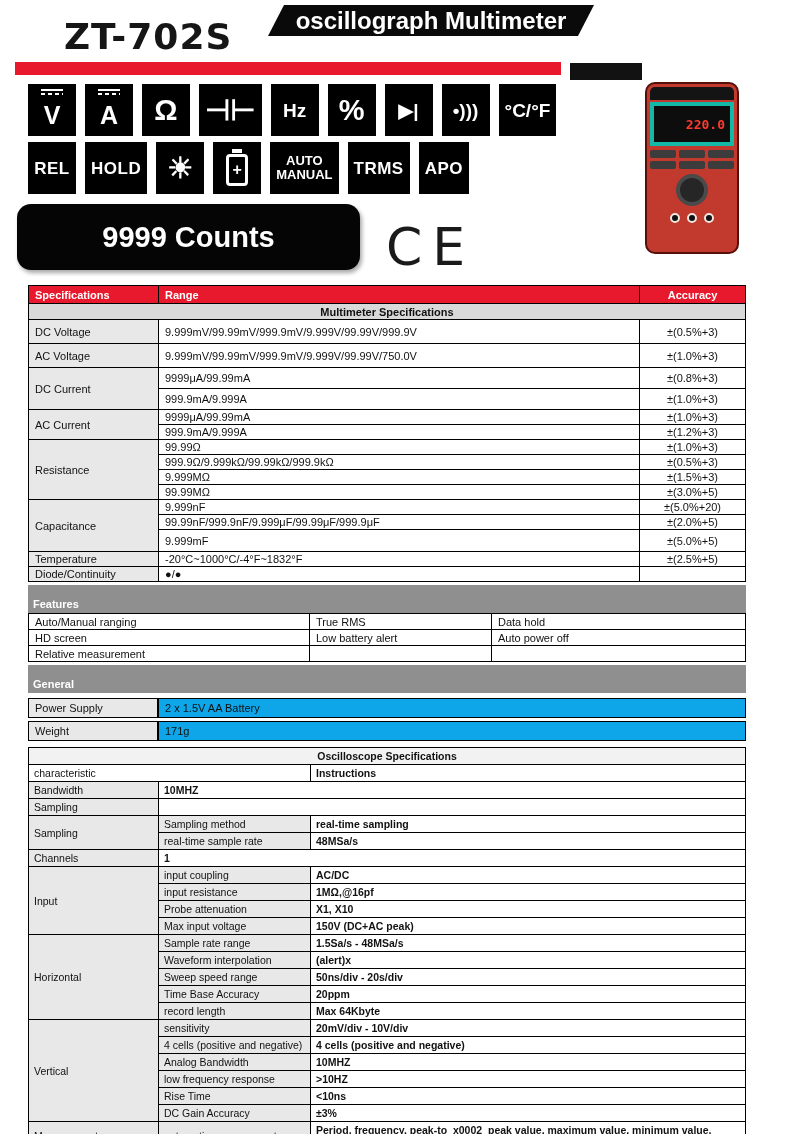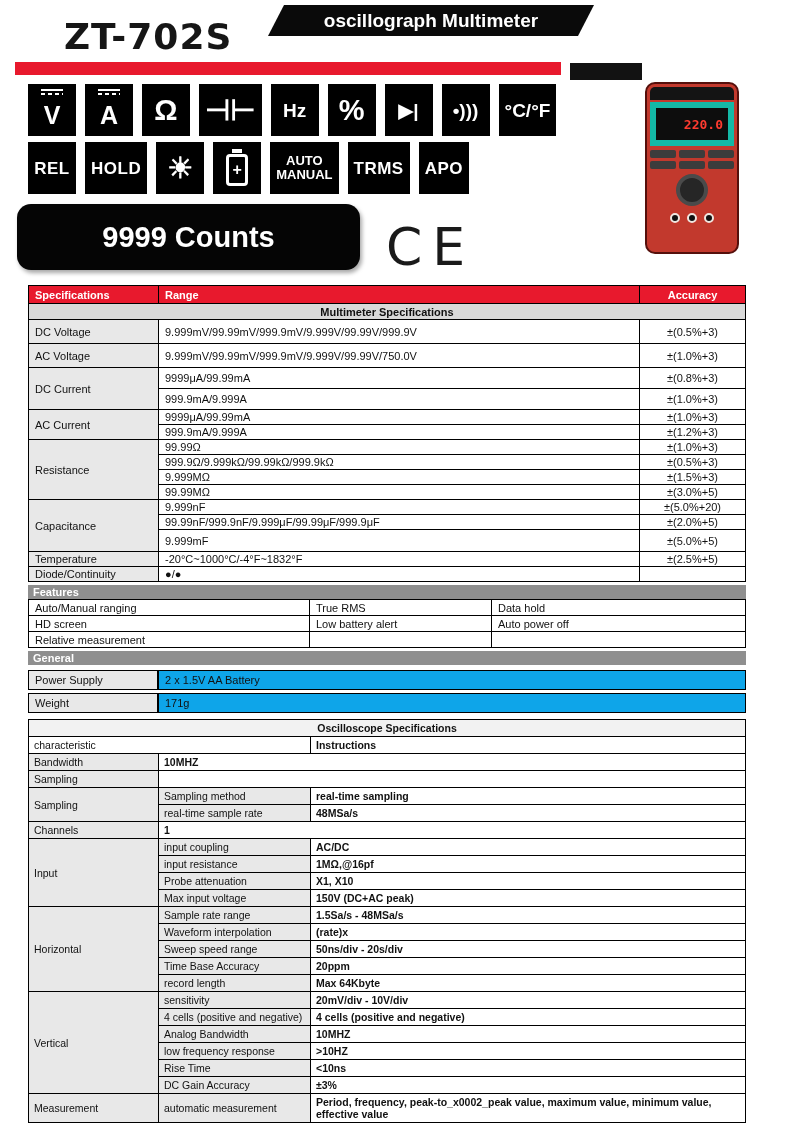--- a/index.html
+++ b/index.html
@@ -11,21 +11,21 @@
 
   
   .model-title {
     position:absolute; left:64px; top:16px;
     font-family:"DejaVu Sans", sans-serif;
     font-size:36px; font-weight:bold; color:#161616; letter-spacing:1px;
   }
   .banner {
     position:absolute; left:268px; top:5px; width:326px; height:31px;
     background:#0a0a0a; color:#fff; display:flex; align-items:center; justify-content:center;
-    font-size:19px; font-weight:bold;
+    font-size:24px; font-weight:bold;
     clip-path: polygon(16px 0, 100% 0, calc(100% - 16px) 100%, 0 100%);
   }
   .red-bar { position:absolute; left:15px; top:62px; width:546px; height:13px; background:#e8192d; }
   .black-block { position:absolute; left:570px; top:63px; width:72px; height:17px; background:#121212; }
 
   
   .icon-row { position:absolute; left:28px; display:flex; gap:9px; align-items:flex-start; }
   .icon-row-1 { top:84px; }
   .icon-row-2 { top:142px; }
   .tile {
@@ -62,21 +62,21 @@
     font-size:52px; color:#1a1a1a; letter-spacing:10px;
   }
 
   
   .device { position:absolute; left:638px; top:82px; width:108px; height:174px; display:flex; justify-content:center; }
   .dev-body {
     width:94px; height:172px; background:#c2392d; border:2px solid #55100c; border-radius:10px;
     padding:3px; display:flex; flex-direction:column; align-items:center;
   }
   .dev-head { width:100%; height:13px; background:#141414; border-radius:5px 5px 0 0; }
-  .dev-screen { width:100%; height:44px; background:#0d0d0d; border:6px solid #14b8a6; margin-top:2px;
+  .dev-screen { width:100%; height:44px; background:#0d0d0d; border:4px solid #14b8a6; margin-top:2px;
     display:flex; align-items:center; justify-content:flex-end; padding:2px 5px; }
   .dev-reading { color:#ff3b30; font-size:13px; font-weight:bold; font-family:"DejaVu Sans Mono", monospace; }
   .dev-btns { display:grid; grid-template-columns:repeat(3,1fr); gap:3px; width:100%; margin-top:4px; }
   .dev-btn { height:8px; background:#3c3c3c; border-radius:2px; }
   .dev-dpad { width:32px; height:32px; border-radius:50%; background:#262626; border:4px solid #4a4a4a; margin-top:5px; }
   .dev-ports { display:flex; gap:7px; margin-top:7px; }
   .dev-ports i { width:10px; height:10px; border-radius:50%; background:#101010; border:2px solid #f0e6e0; }
 
   
   .tables { position:absolute; left:28px; top:285px; width:718px; }
@@ -86,21 +86,21 @@
   
   .red-head th { background:#e8192d; color:#fff; text-align:left; font-size:11px; height:18px; border:1px solid #000; }
   .red-head th.acc-h { text-align:center; }
   .sub-head th { background:#d9d9d9; text-align:center; font-weight:bold; height:16px; }
   td.lab { background:#e8e8e8; text-align:left; }
   td.rng { background:#fff; }
   td.acc { background:#fff; text-align:center; }
 
   
   .section-bar { background:#8f8f8f; color:#fff; font-weight:bold; font-size:11px;
-    height:14px; line-height:14px; padding:0 5px; margin-top:3px; }
+    height:28px; line-height:14px; padding:12px 5px; margin-top:3px; }
 
   
   .features-table td { height:16px; background:#fff; }
 
   
   .general-table { border-collapse:separate; border-spacing:0 3px; margin-top:2px; }
   .general-table td { height:20px; }
   td.glab { background:#e8e8e8; }
   td.gval { background:#0ea5e9; }
 
@@ -402,21 +402,21 @@
           <td class="sub">Max input voltage</td>
           <td class="oval">150V (DC+AC peak)</td>
         </tr>
         <tr>
           <td class="lab" rowspan="5">Horizontal</td>
           <td class="sub">Sample rate range</td>
           <td class="oval">1.5Sa/s - 48MSa/s</td>
         </tr>
         <tr>
           <td class="sub">Waveform interpolation</td>
-          <td class="oval">(rate)x</td>
+          <td class="oval">(alert)x</td>
         </tr>
         <tr>
           <td class="sub">Sweep speed range</td>
           <td class="oval">50ns/div - 20s/div</td>
         </tr>
         <tr>
           <td class="sub">Time Base Accuracy</td>
           <td class="oval">20ppm</td>
         </tr>
         <tr>

